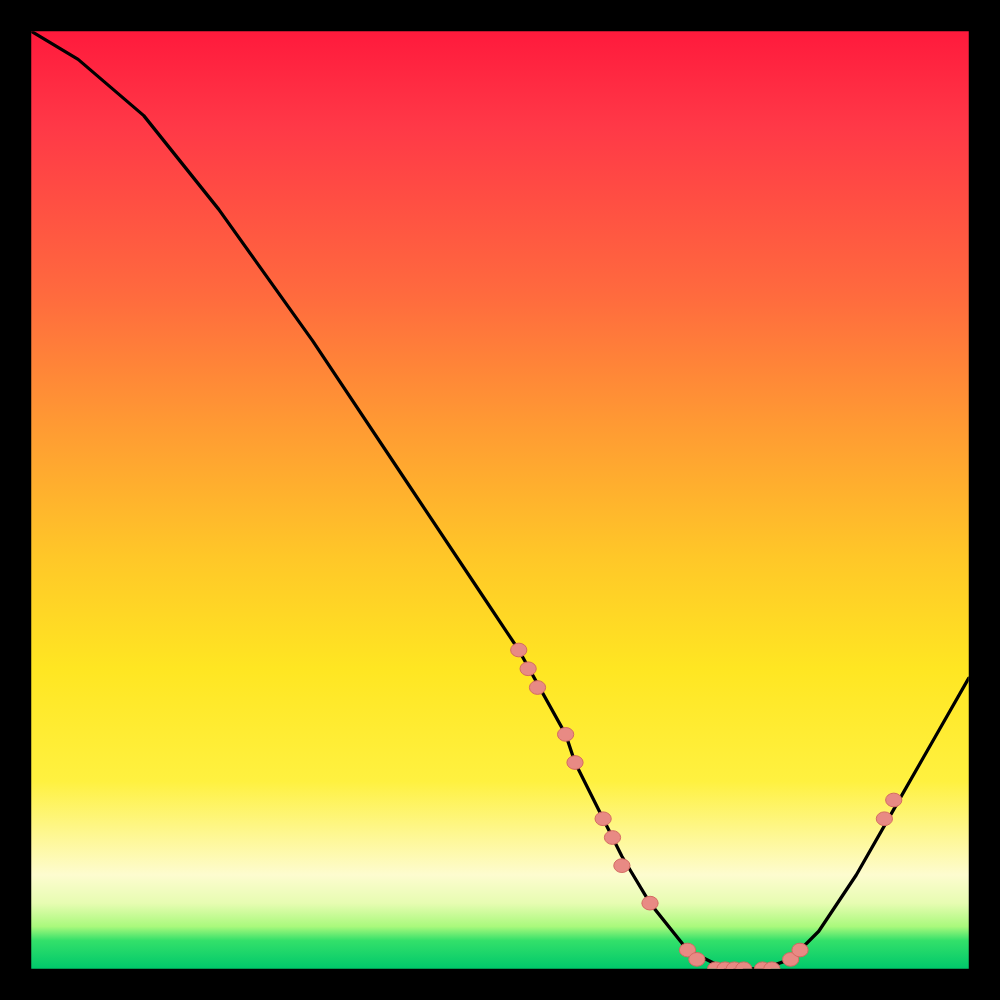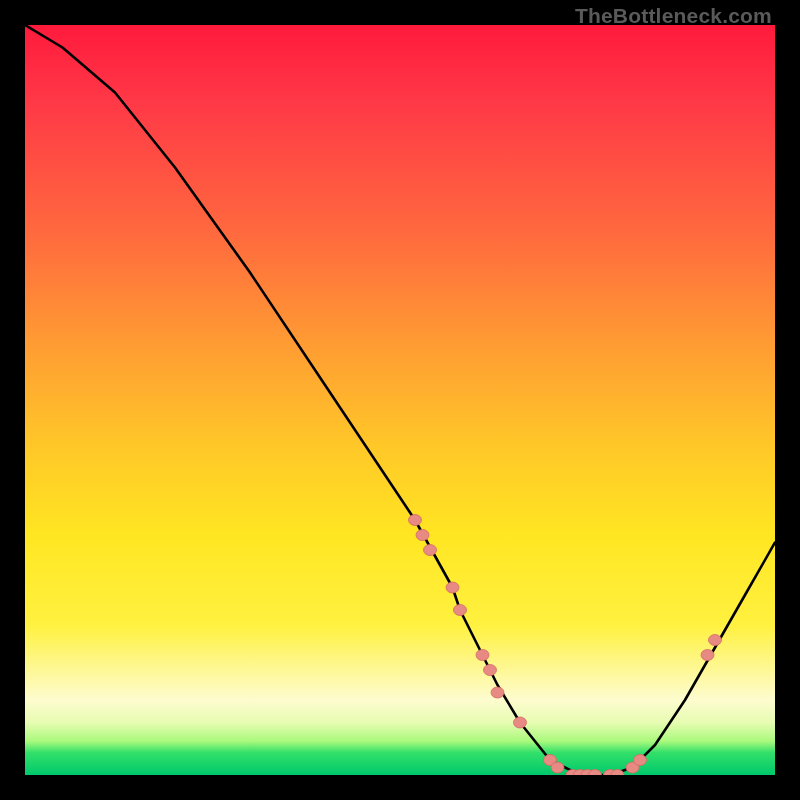--- a/index.html
+++ b/index.html
@@ -55,21 +55,20 @@
     top: 0;
     width: 750px;
     height: 750px;
     pointer-events: none;
   }
 </style>
 </head>
 <body>
 
 <div class="canvas">
-  <div class="attribution">TheBottleneck.com</div>
   <div class="plot">
     <svg class="curve" viewBox="0 0 750 750" preserveAspectRatio="none">
       <path id="curve-path" fill="none" stroke="#000000" stroke-width="2.6" stroke-linecap="round" stroke-linejoin="round" d="M0.0 0.0 L37.5 22.5 L90.0 67.5 L150.0 142.5 L225.0 247.5 L300.0 360.0 L360.0 450.0 L390.0 495.0 L427.5 562.5 L435.0 585.0 L457.5 630.0 L472.5 660.0 L495.0 697.5 L525.0 735.0 L555.0 750.0 L585.0 750.0 L607.5 742.5 L630.0 720.0 L660.0 675.0 L690.0 622.5 L720.0 570.0 L750.0 517.5"></path>
       <g id="markers">
           <ellipse cx="390.0" cy="495.0" rx="6.5" ry="5.5" fill="#e88a84" stroke="#d46a62" stroke-width="0.8"></ellipse>
           <ellipse cx="397.5" cy="510.0" rx="6.5" ry="5.5" fill="#e88a84" stroke="#d46a62" stroke-width="0.8"></ellipse>
           <ellipse cx="405.0" cy="525.0" rx="6.5" ry="5.5" fill="#e88a84" stroke="#d46a62" stroke-width="0.8"></ellipse>
           <ellipse cx="427.5" cy="562.5" rx="6.5" ry="5.5" fill="#e88a84" stroke="#d46a62" stroke-width="0.8"></ellipse>
           <ellipse cx="435.0" cy="585.0" rx="6.5" ry="5.5" fill="#e88a84" stroke="#d46a62" stroke-width="0.8"></ellipse>
           <ellipse cx="457.5" cy="630.0" rx="6.5" ry="5.5" fill="#e88a84" stroke="#d46a62" stroke-width="0.8"></ellipse>

